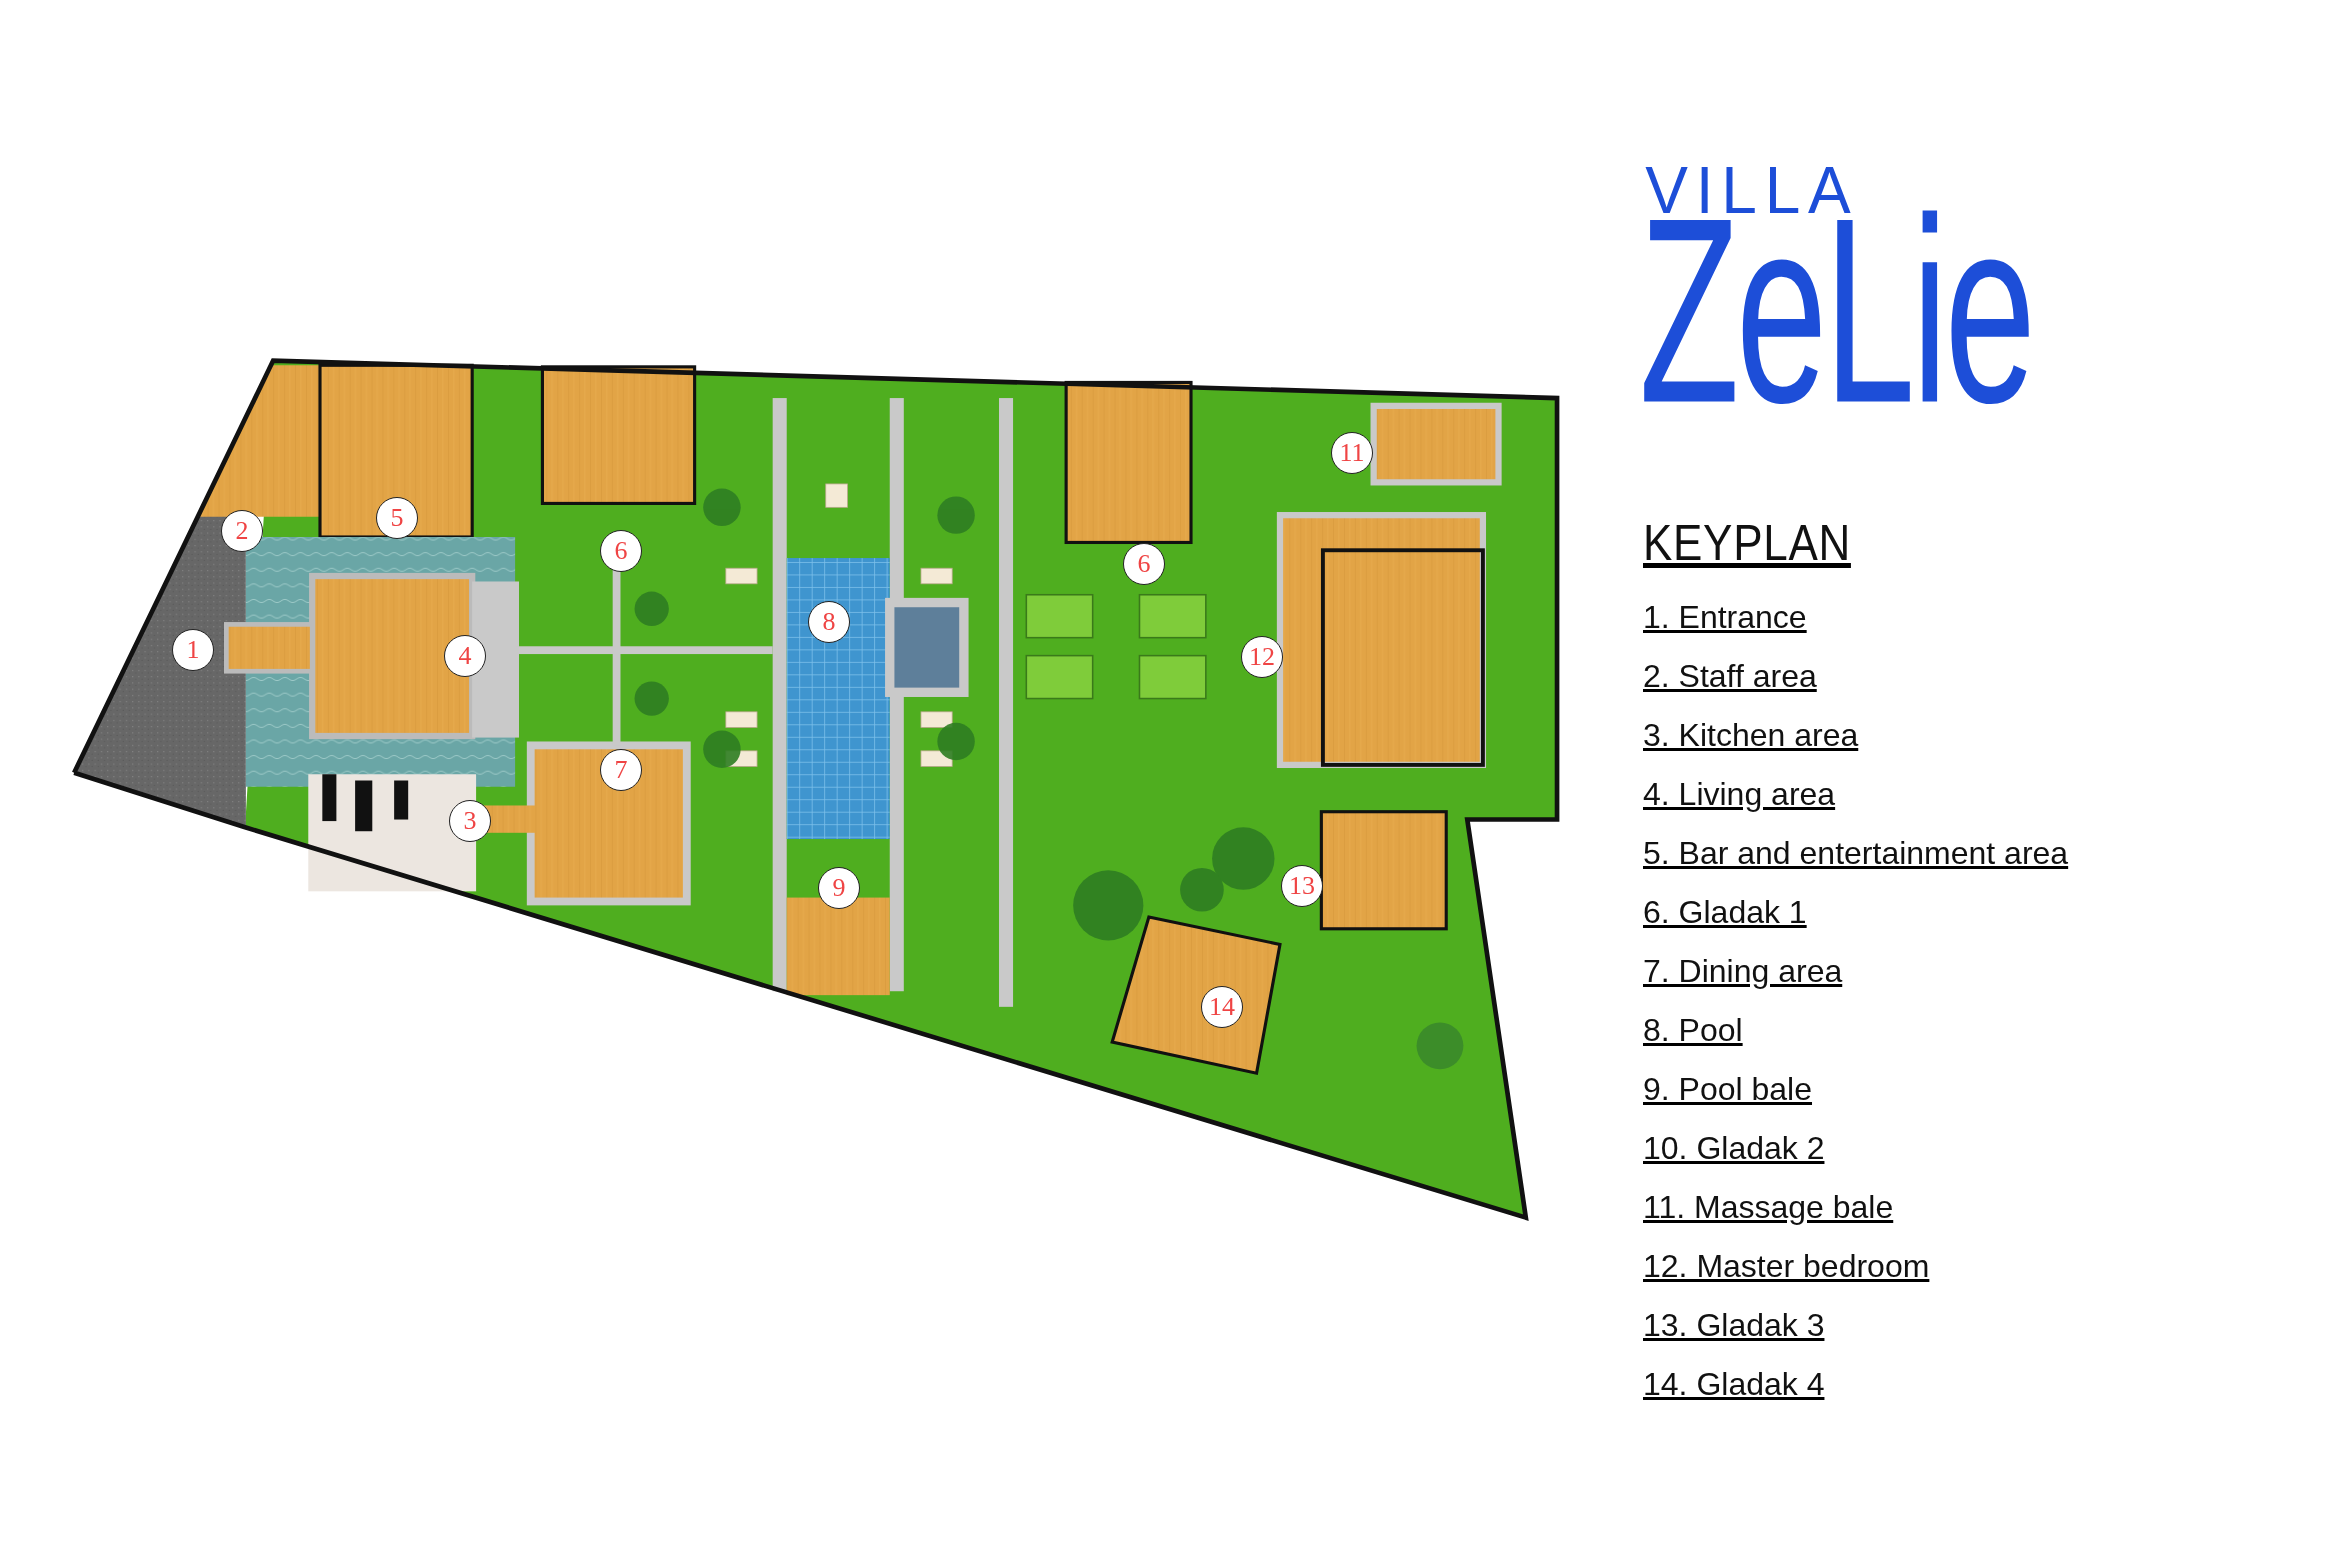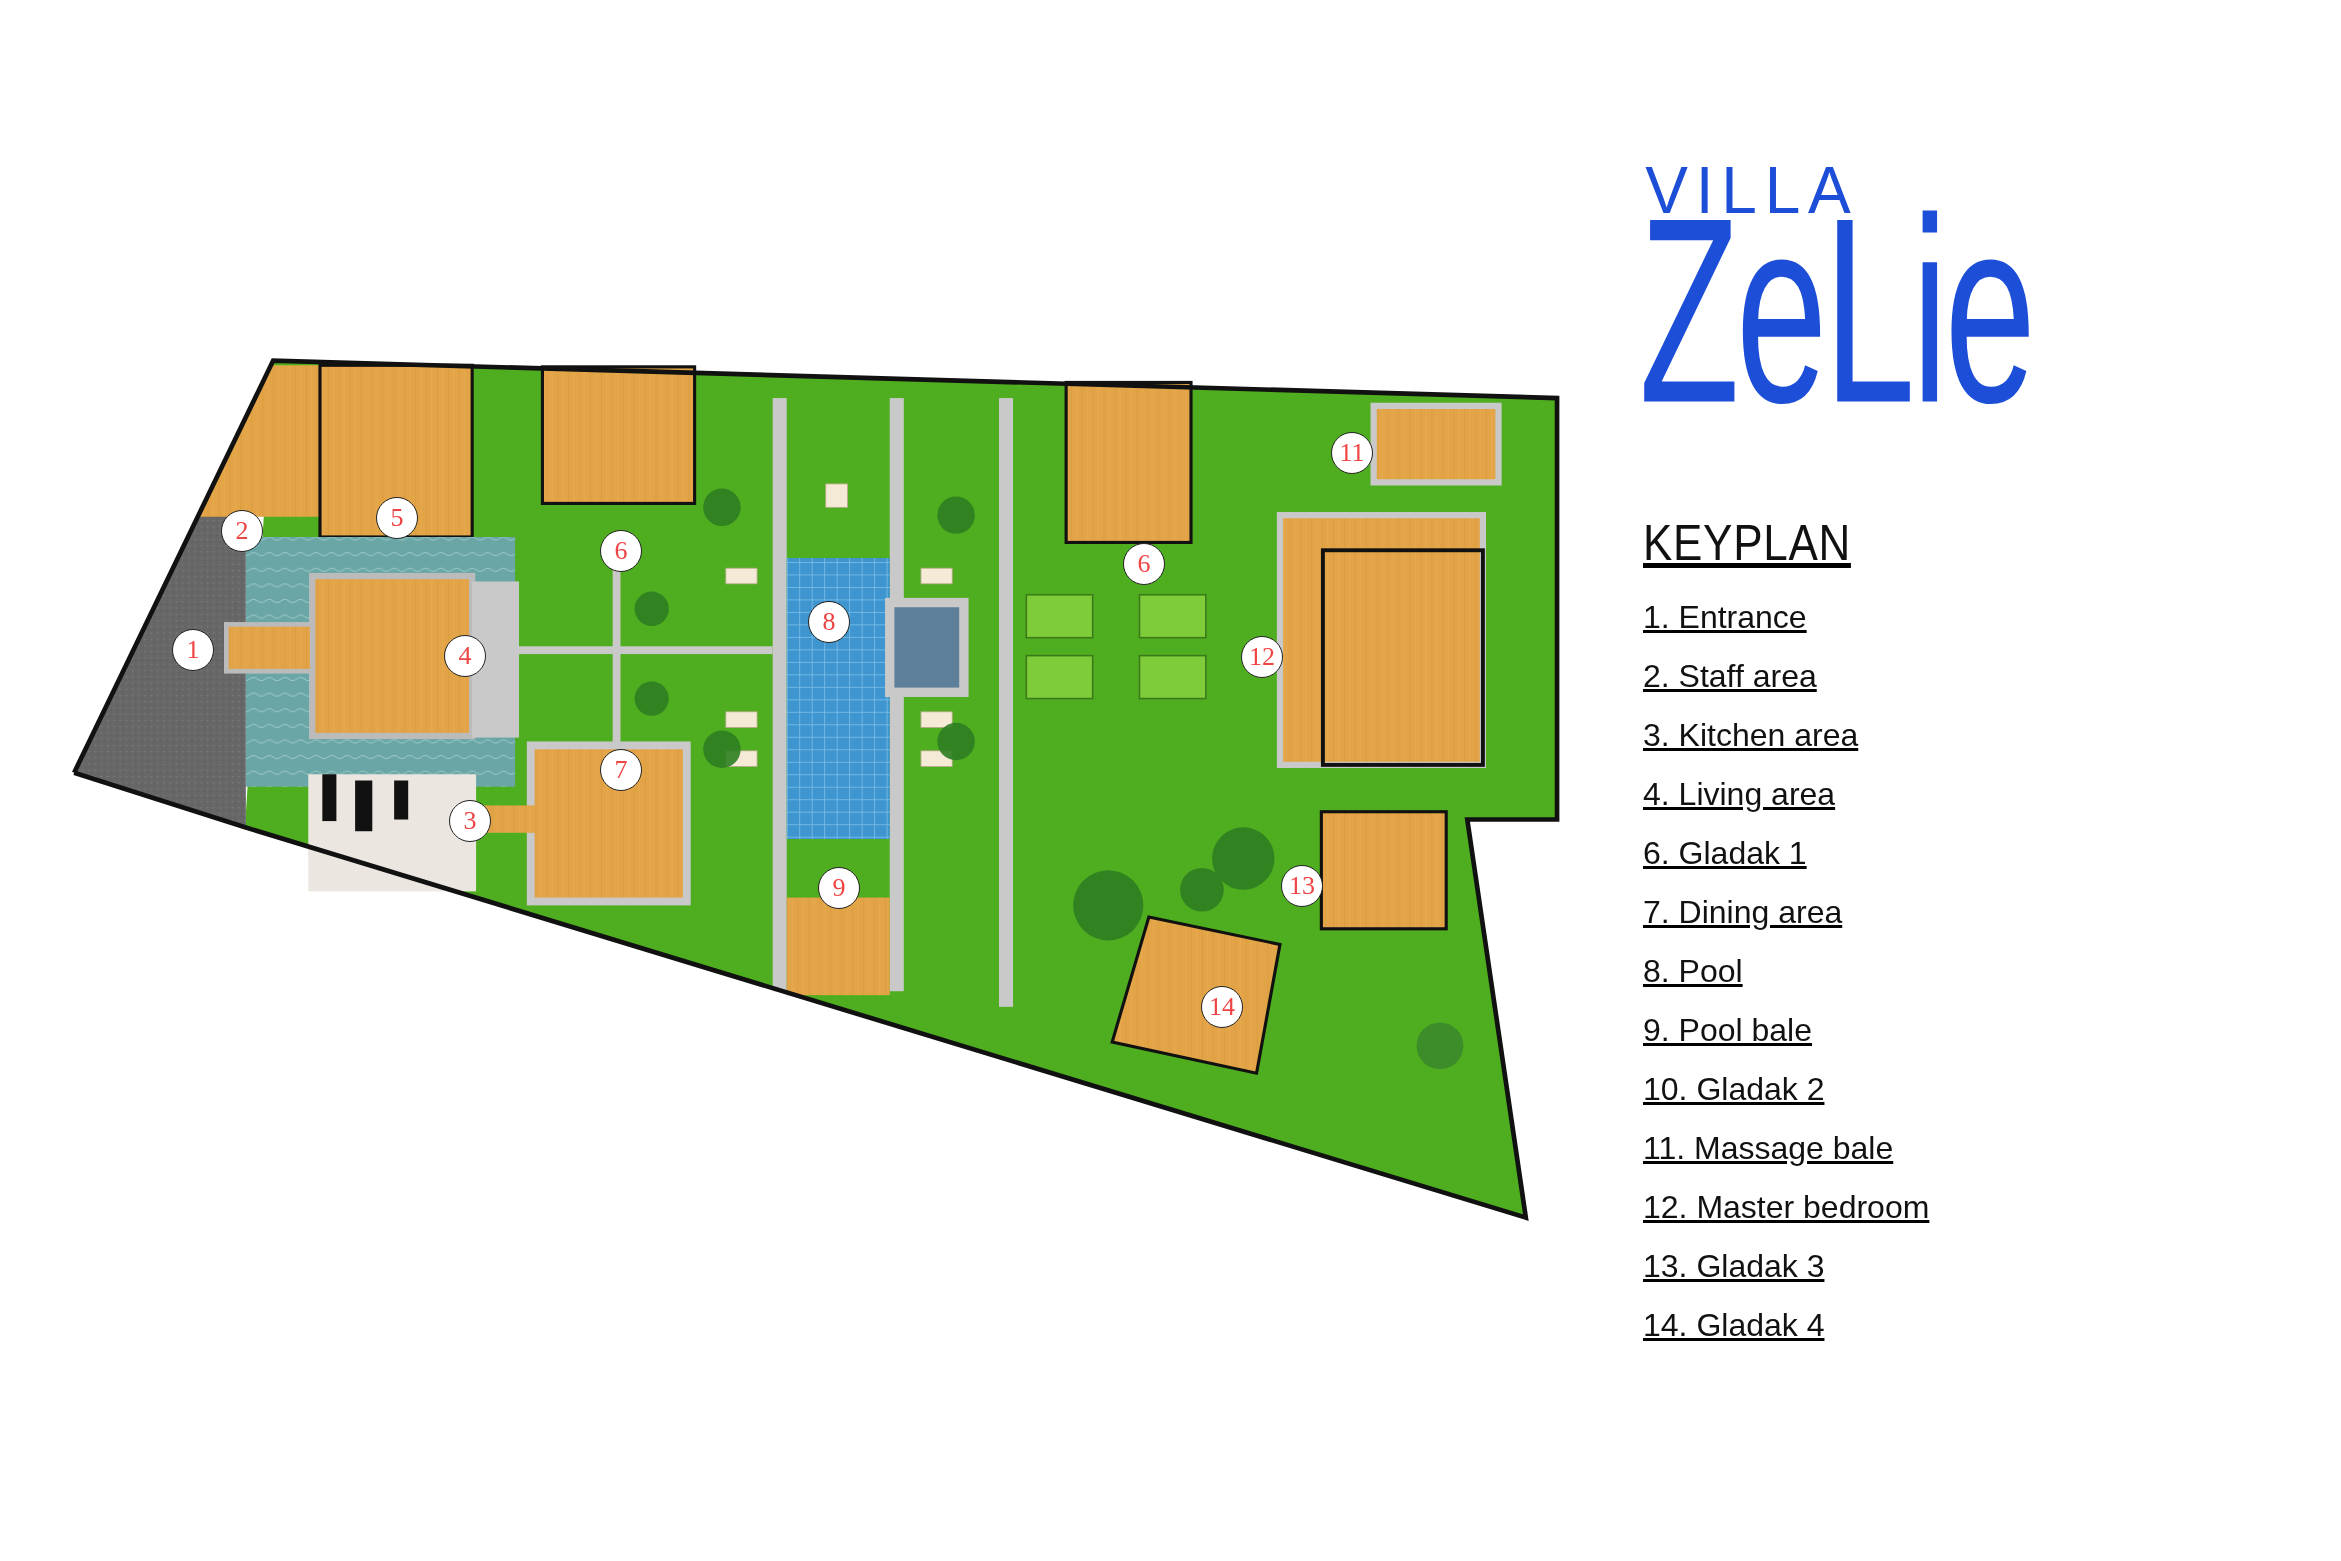--- a/index.html
+++ b/index.html
@@ -142,20 +142,21 @@
   <div class="brand-zelie">ZeLie</div>
 </div>
 
 <div class="keyplan">
   <div class="keyplan-title">KEYPLAN</div>
   <ul class="keyplan-list">
     <li class="keyplan-item">1. Entrance</li>
     <li class="keyplan-item">2. Staff area</li>
     <li class="keyplan-item">3. Kitchen area</li>
     <li class="keyplan-item">4. Living area</li>
+    <li class="keyplan-item">5. Bar and entertainment area</li>
     <li class="keyplan-item">6. Gladak 1</li>
     <li class="keyplan-item">7. Dining area</li>
     <li class="keyplan-item">8. Pool</li>
     <li class="keyplan-item">9. Pool bale</li>
     <li class="keyplan-item">10. Gladak 2</li>
     <li class="keyplan-item">11. Massage bale</li>
     <li class="keyplan-item">12. Master bedroom</li>
     <li class="keyplan-item">13. Gladak 3</li>
     <li class="keyplan-item">14. Gladak 4</li>
   </ul>

